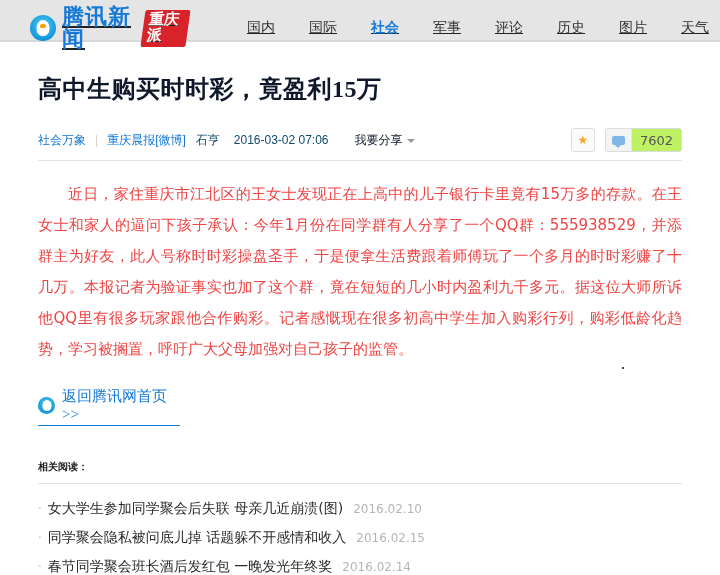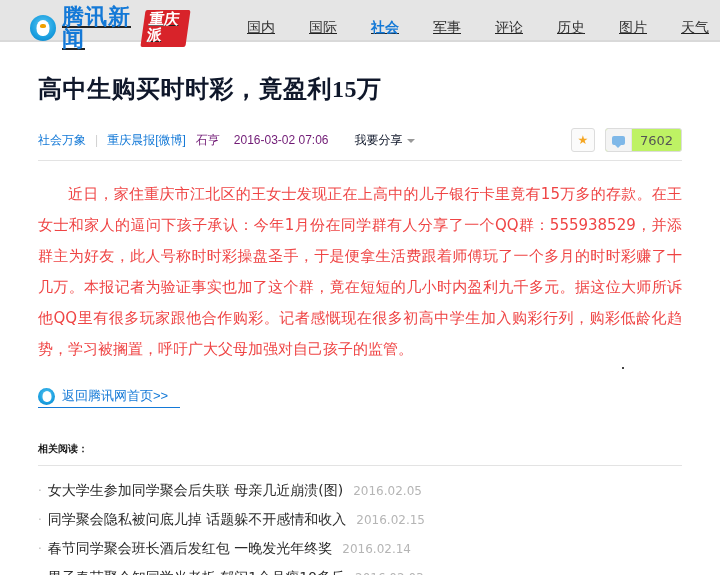--- a/index.html
+++ b/index.html
@@ -129,21 +129,21 @@
   }
   .meta-link {
     color: #1479d7;
     cursor: pointer;
   }
   .meta-sep {
     color: #d0d0d0;
     margin: 0 9px;
   }
   .meta-plain {
-    color: #701a75;
+    color: #0c4a6e;
   }
   .meta-share {
     color: #0f172a;
     margin-left: 26px;
     cursor: pointer;
   }
   .caret {
     display: inline-block;
     width: 0; height: 0;
     border-left: 4px solid transparent;
@@ -236,23 +236,23 @@
     content: "";
     position: absolute;
     left: 50%; top: 3px;
     transform: translateX(-50%);
     width: 9px; height: 11px;
     background: #ffffff;
     border-radius: 50% 50% 45% 45%;
   }
   .return-text {
     color: #1479d7;
-    font-size: 13px;
-    cursor: pointer;
-    font-family: Liberation Sans, sans-serif;
+    font-size: 15px;
+    cursor: pointer;
+    font-family: Liberation Serif, serif;
   }
   .stray-dot {
     position: absolute;
     left: 622px;
     top: 367px;
     width: 2px; height: 2px;
     background: #444;
   }
 
   
@@ -337,21 +337,21 @@
     <span class="return-text">返回腾讯网首页&gt;&gt;</span>
   </div>
 
   <div class="related">
     <div class="related-title">相关阅读：</div>
     <div class="related-list">
 
       <div class="related-item">
         <span class="rel-dot">·</span>
         <span class="rel-text">女大学生参加同学聚会后失联 母亲几近崩溃(图)</span>
-        <span class="rel-date">2016.02.05</span>
+        <span class="rel-date">2016.02.10</span>
       </div>
 
       <div class="related-item">
         <span class="rel-dot">·</span>
         <span class="rel-text">同学聚会隐私被问底儿掉 话题躲不开感情和收入</span>
         <span class="rel-date">2016.02.15</span>
       </div>
 
       <div class="related-item">
         <span class="rel-dot">·</span>

